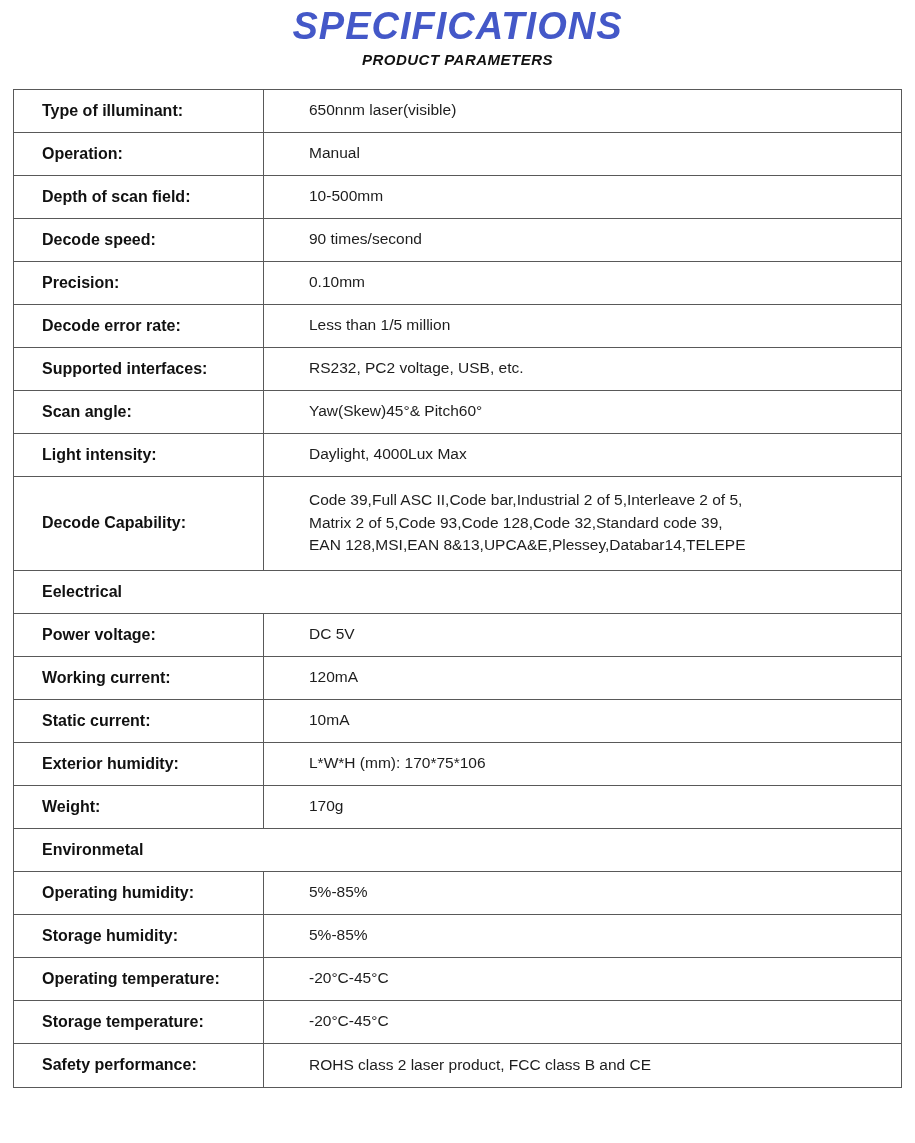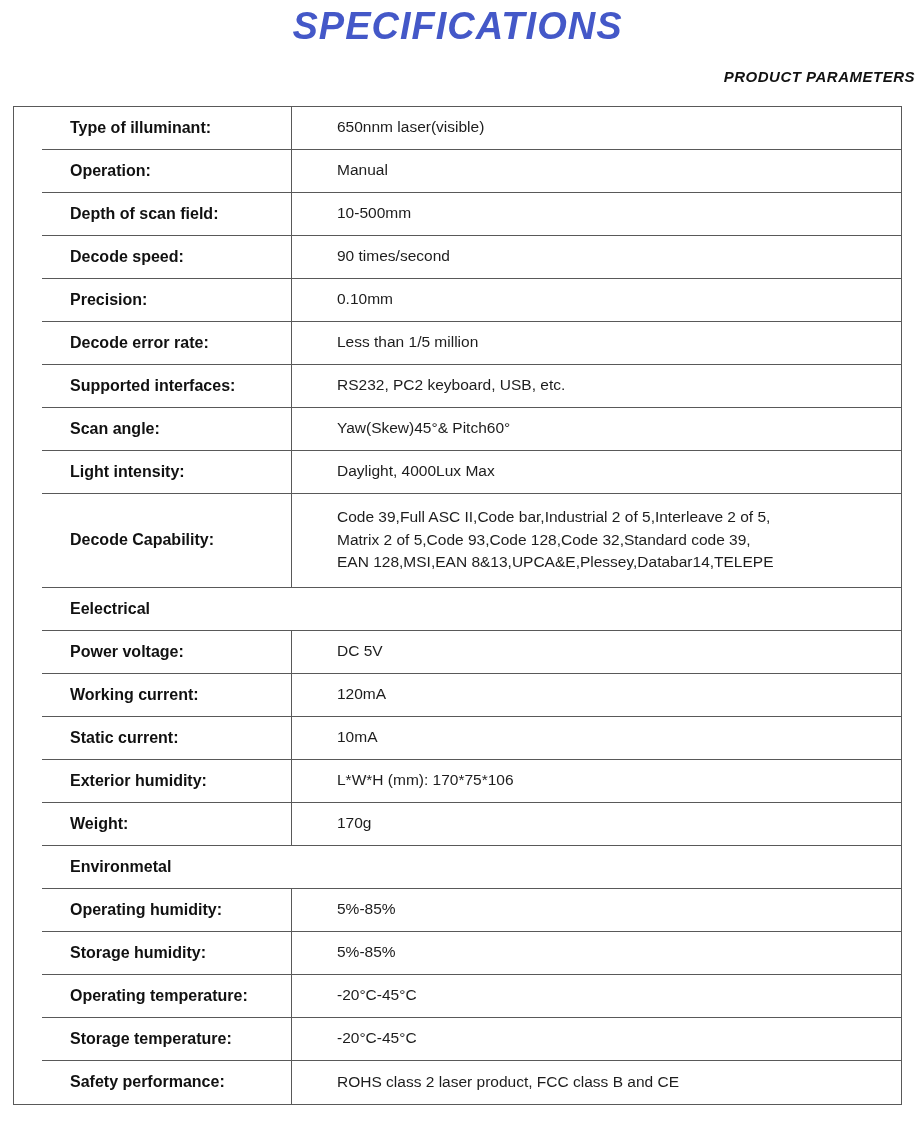--- a/index.html
+++ b/index.html
@@ -20,28 +20,26 @@
     font-size: 38px;
     font-weight: 600;
     letter-spacing: 1px;
     line-height: 1.15;
   }
   .subtitle {
     color: #111111;
     font-size: 15px;
     font-weight: 700;
     letter-spacing: 0.5px;
-    margin-top: 19px;
-    text-align: right;
+    margin-top: 2px;
   }
   .spec-table {
     margin: 21px 13px 0 13px;
     border: 1px solid var(--border-color);
     background: #ffffff;
-    padding-left: 28px;
   }
   .spec-row {
     display: flex;
     align-items: stretch;
     border-bottom: 1px solid var(--border-color);
     min-height: 43px;
   }
   .section-row {
     display: flex;
     align-items: center;
@@ -106,21 +104,21 @@
       <div class="spec-row">
         <div class="cell label">Precision:</div>
         <div class="cell value">0.10mm</div>
       </div>
       <div class="spec-row">
         <div class="cell label">Decode error rate:</div>
         <div class="cell value">Less than 1/5 million</div>
       </div>
       <div class="spec-row">
         <div class="cell label">Supported interfaces:</div>
-        <div class="cell value">RS232, PC2 keyboard, USB, etc.</div>
+        <div class="cell value">RS232, PC2 voltage, USB, etc.</div>
       </div>
       <div class="spec-row">
         <div class="cell label">Scan angle:</div>
         <div class="cell value">Yaw(Skew)45°&amp; Pitch60°</div>
       </div>
       <div class="spec-row">
         <div class="cell label">Light intensity:</div>
         <div class="cell value">Daylight, 4000Lux Max</div>
       </div>
       <div class="spec-row tall">

